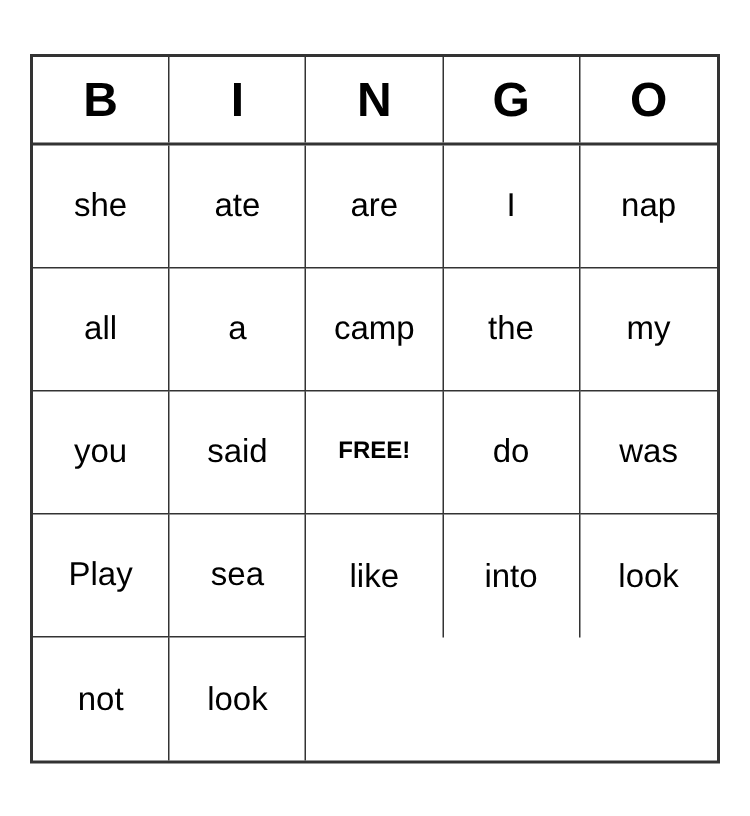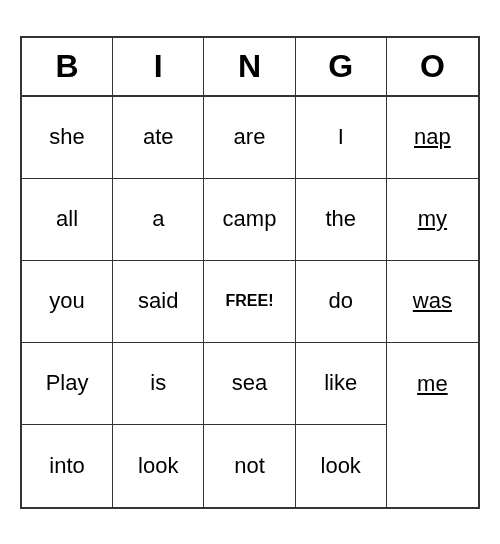--- a/index.html
+++ b/index.html
@@ -53,21 +53,20 @@
       border-right: 1px solid #333;
       border-bottom: 1px solid #333;
       display: flex;
       align-items: center;
       justify-content: center;
       min-height: 82px;
     }
 
     .bingo-cell:nth-child(5n) {
       border-right: none;
-      text-decoration: underline;
     }
 
     .bingo-cell:nth-last-child(-n+5) {
       border-bottom: none;
     }
 
     .free-cell {
       font-size: 16px;
       font-weight: bold;
     }
@@ -93,22 +92,20 @@
       <div class="bingo-cell">a</div>
       <div class="bingo-cell">camp</div>
       <div class="bingo-cell">the</div>
       <div class="bingo-cell">my</div>
       <div class="bingo-cell">you</div>
       <div class="bingo-cell">said</div>
       <div class="bingo-cell free-cell">FREE!</div>
       <div class="bingo-cell">do</div>
       <div class="bingo-cell">was</div>
       <div class="bingo-cell">Play</div>
-      <div class="bingo-cell">is</div>
       <div class="bingo-cell">sea</div>
       <div class="bingo-cell">like</div>
-      <div class="bingo-cell">me</div>
       <div class="bingo-cell">into</div>
       <div class="bingo-cell">look</div>
       <div class="bingo-cell">not</div>
       <div class="bingo-cell">look</div>
     </div>
 </div>
 
 </body></html>

